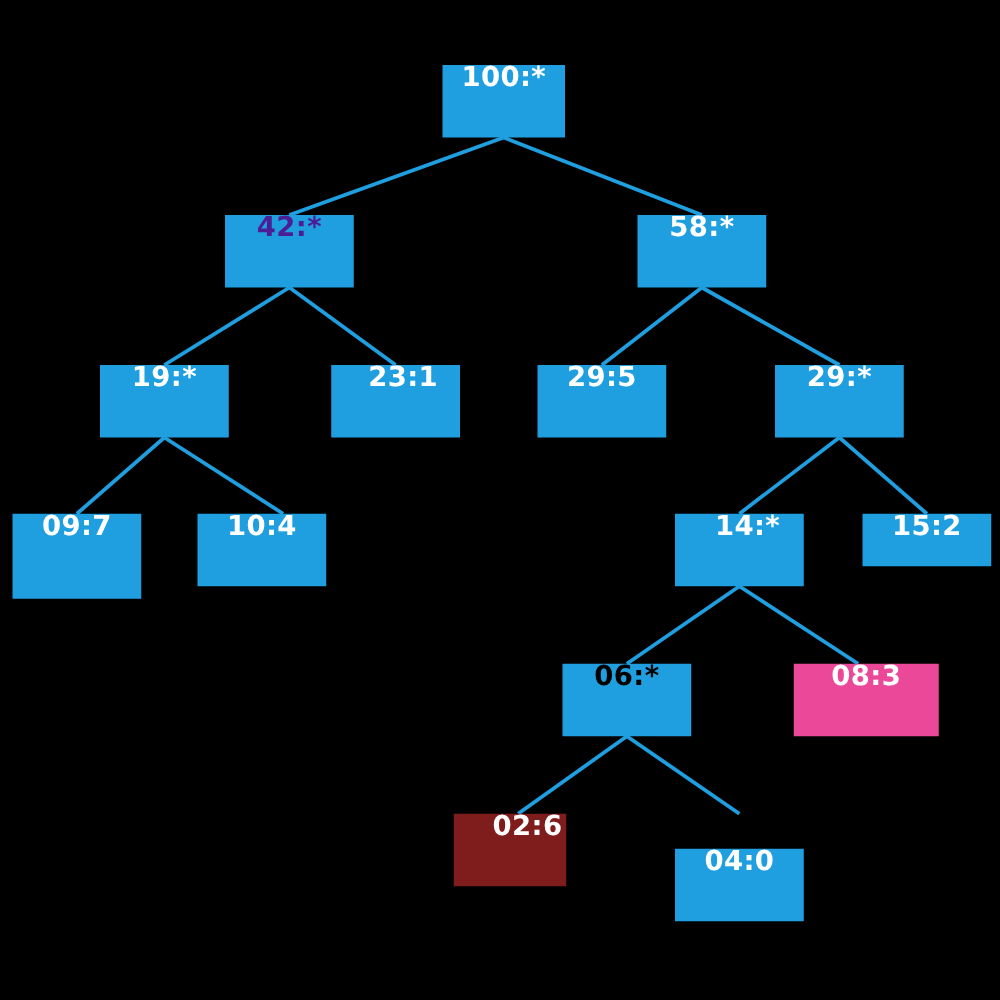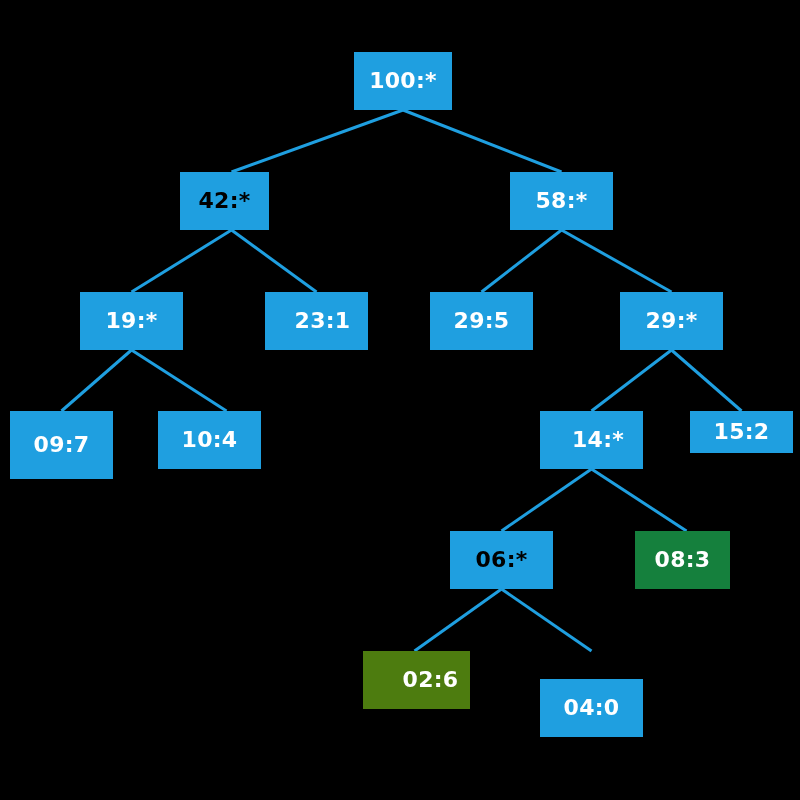--- a/index.html
+++ b/index.html
@@ -21,21 +21,20 @@
     left: 0;
     top: 0;
     width: 800px;
     height: 800px;
     pointer-events: none;
   }
   .tree-node {
     position: absolute;
     box-sizing: border-box;
     display: flex;
-    align-items: center;
     justify-content: center;
     background: #1f9fe0;
     color: #ffffff;
     font-size: 22px;
     font-weight: bold;
     letter-spacing: 0.3px;
     line-height: 1;
     white-space: nowrap;
   }
   .node-label {
@@ -60,21 +59,21 @@
       <line x1="671.5" y1="350" x2="741.5" y2="411" stroke="#1f9fe0" stroke-width="3"></line>
       <line x1="591.5" y1="469" x2="501.5" y2="531" stroke="#1f9fe0" stroke-width="3"></line>
       <line x1="591.5" y1="469" x2="686.5" y2="531" stroke="#1f9fe0" stroke-width="3"></line>
       <line x1="501.5" y1="589" x2="414.5" y2="651" stroke="#1f9fe0" stroke-width="3"></line>
       <line x1="501.5" y1="589" x2="591.5" y2="651" stroke="#1f9fe0" stroke-width="3"></line>
     </svg>
   <div id="node-layer">
       <div class="tree-node" style="left: 354px; top: 52px; width: 98px; height: 58px; background: rgb(31, 159, 224); color: rgb(255, 255, 255);">
         <span class="node-label">100:*</span>
       </div>
-      <div class="tree-node" style="left: 180px; top: 172px; width: 89px; height: 58px; background: rgb(31, 159, 224); color: #000000;">
+      <div class="tree-node" style="left: 180px; top: 172px; width: 103px; height: 58px; background: rgb(31, 159, 224); color: #4c1d95;">
         <span class="node-label">42:*</span>
       </div>
       <div class="tree-node" style="left: 510px; top: 172px; width: 103px; height: 58px; background: rgb(31, 159, 224); color: rgb(255, 255, 255);">
         <span class="node-label">58:*</span>
       </div>
       <div class="tree-node" style="left: 80px; top: 292px; width: 103px; height: 58px; background: rgb(31, 159, 224); color: rgb(255, 255, 255);">
         <span class="node-label">19:*</span>
       </div>
       <div class="tree-node" style="left: 265px; top: 292px; width: 103px; height: 58px; background: rgb(31, 159, 224); color: rgb(255, 255, 255); padding-left: 12px;">
         <span class="node-label">23:1</span>
@@ -93,23 +92,23 @@
       </div>
       <div class="tree-node" style="left: 540px; top: 411px; width: 103px; height: 58px; background: rgb(31, 159, 224); color: rgb(255, 255, 255); padding-left: 13px;">
         <span class="node-label">14:*</span>
       </div>
       <div class="tree-node" style="left: 690px; top: 411px; width: 103px; height: 42px; background: rgb(31, 159, 224); color: rgb(255, 255, 255);">
         <span class="node-label">15:2</span>
       </div>
       <div class="tree-node" style="left: 450px; top: 531px; width: 103px; height: 58px; background: rgb(31, 159, 224); color: #000000;">
         <span class="node-label">06:*</span>
       </div>
-      <div class="tree-node" style="left: 635px; top: 531px; width: 95px; height: 58px; background: #15803d; color: rgb(255, 255, 255);">
+      <div class="tree-node" style="left: 635px; top: 531px; width: 116px; height: 58px; background: #ec4899; color: rgb(255, 255, 255);">
         <span class="node-label">08:3</span>
       </div>
-      <div class="tree-node" style="left: 363px; top: 651px; width: 107px; height: 58px; background: #4d7c0f; color: rgb(255, 255, 255); padding-left: 28px;">
+      <div class="tree-node" style="left: 363px; top: 651px; width: 90px; height: 58px; background: #7f1d1d; color: rgb(255, 255, 255); padding-left: 28px;">
         <span class="node-label">02:6</span>
       </div>
       <div class="tree-node" style="left: 540px; top: 679px; width: 103px; height: 58px; background: rgb(31, 159, 224); color: rgb(255, 255, 255);">
         <span class="node-label">04:0</span>
       </div>
     </div>
 </div>
 
 </body></html>

